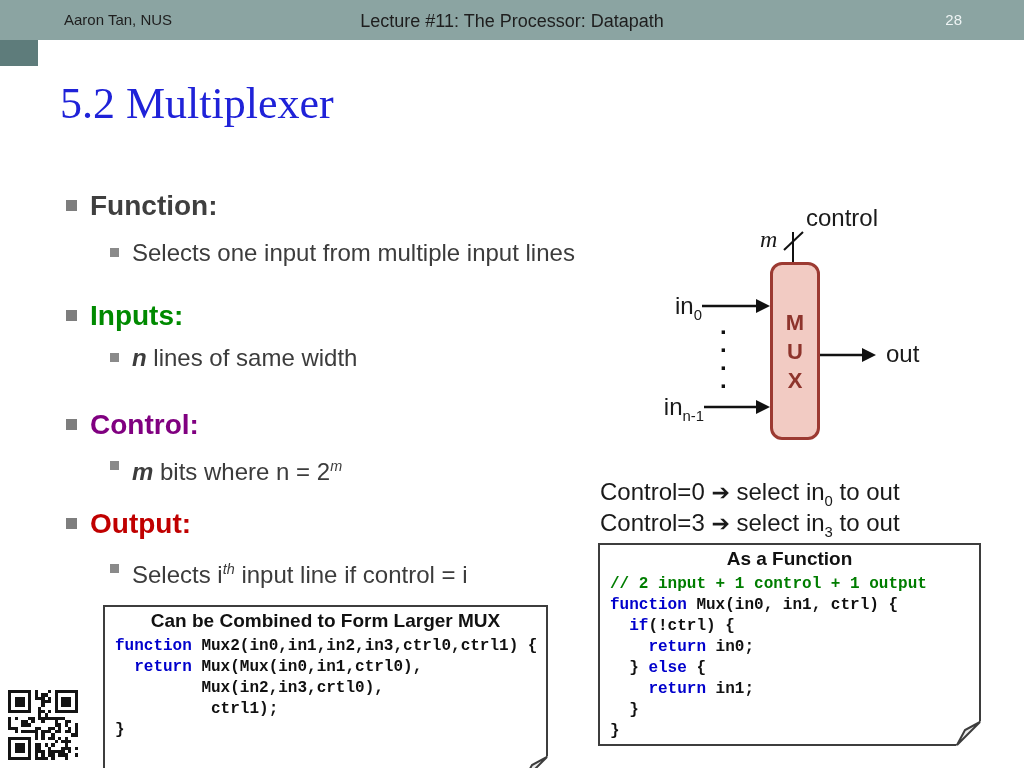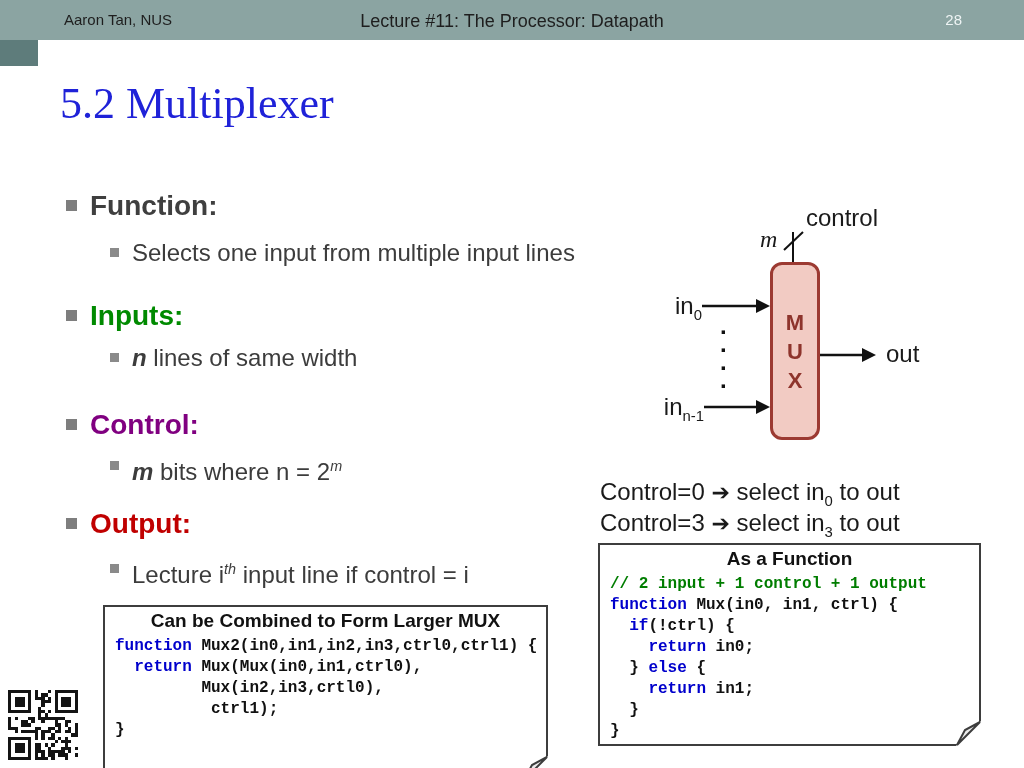--- a/index.html
+++ b/index.html
@@ -102,21 +102,21 @@
     <span class="sq2"></span>
     <span class="sl"><span class="bi">m</span><span> bits where </span><span class="it">n</span><span> = 2</span><sup>m</sup></span>
   </div>
 
   <div class="row" style="left:66px; top:508px;">
     <span class="sq1"></span>
     <span class="hl c-ou">Output:</span>
   </div>
   <div class="row" style="left:110px; top:555px;">
     <span class="sq2"></span>
-    <span class="sl"><span>Lecture i</span><sup>th</sup><span> input line if control = i</span></span>
+    <span class="sl"><span>Selects i</span><sup>th</sup><span> input line if control = i</span></span>
   </div>
 
   <svg class="diag-svg" width="420" height="270">
     <line x1="203" y1="42" x2="203" y2="72" stroke="#111" stroke-width="2"></line>
     <line x1="194" y1="60" x2="213" y2="42" stroke="#111" stroke-width="2"></line>
     <line x1="112" y1="116" x2="167" y2="116" stroke="#111" stroke-width="2.5"></line>
     <polygon points="180,116 166,109 166,123" fill="#111"></polygon>
     <line x1="114" y1="217" x2="167" y2="217" stroke="#111" stroke-width="2.5"></line>
     <polygon points="180,217 166,210 166,224" fill="#111"></polygon>
     <line x1="230" y1="165" x2="273" y2="165" stroke="#111" stroke-width="2.5"></line>

